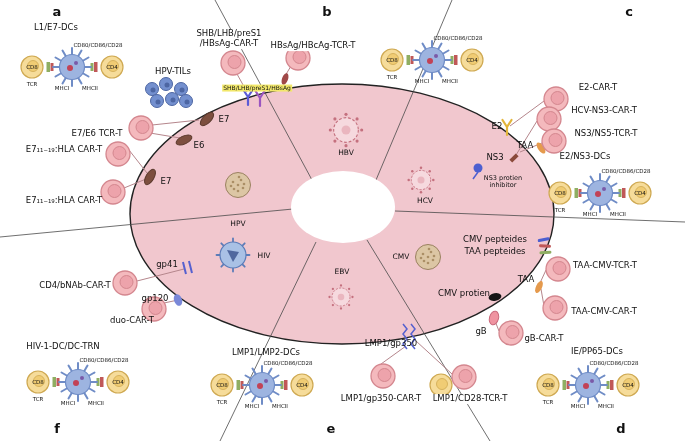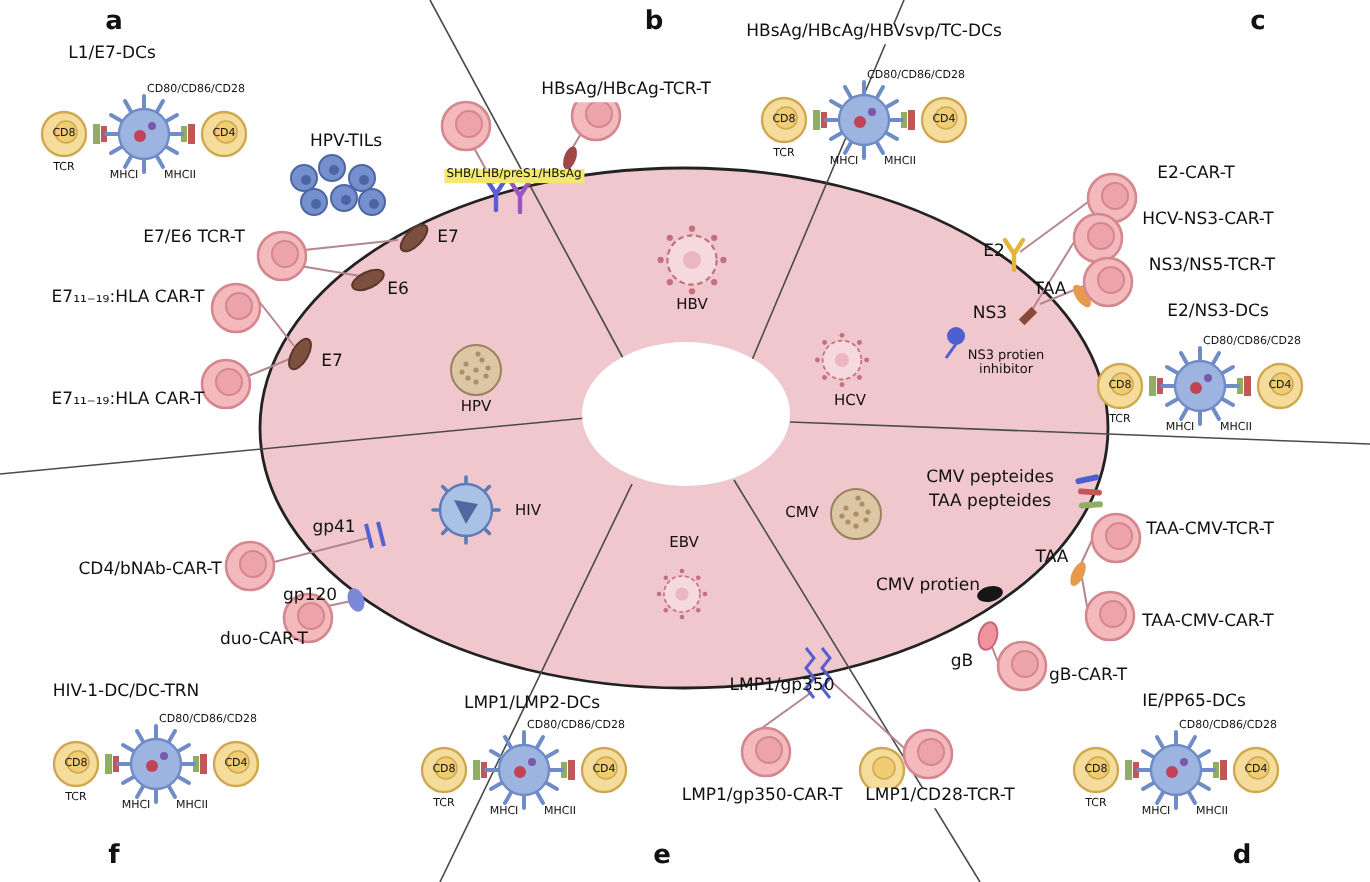--- a/index.html
+++ b/index.html
@@ -242,43 +242,44 @@
   </svg>
 
   <div class="lbl panel" style="left:57px;top:12px">a</div>
   <div class="lbl panel" style="left:327px;top:12px">b</div>
   <div class="lbl panel" style="left:629px;top:12px">c</div>
   <div class="lbl panel" style="left:621px;top:429px">d</div>
   <div class="lbl panel" style="left:331px;top:429px">e</div>
   <div class="lbl panel" style="left:57px;top:429px">f</div>
 
   <div class="lbl vir" style="left:346px;top:153px">HBV</div>
-  <div class="lbl vir" style="left:238px;top:204px">HPV</div>
+  <div class="lbl vir" style="left:238px;top:224px">HPV</div>
   <div class="lbl vir" style="left:425px;top:201px">HCV</div>
   <div class="lbl vir" style="left:264px;top:256px">HIV</div>
   <div class="lbl vir" style="left:342px;top:272px">EBV</div>
   <div class="lbl vir" style="left:401px;top:257px">CMV</div>
 
   <div class="lbl" style="left:56px;top:28px">L1/E7-DCs</div>
   <div class="lbl" style="left:173px;top:72px">HPV-TILs</div>
-  <div class="lbl" style="left:97px;top:120px">E7/E6 TCR-T</div>
+  <div class="lbl" style="left:97px;top:134px">E7/E6 TCR-T</div>
   <div class="lbl" style="left:64px;top:150px">E7₁₁₋₁₉:HLA CAR-T</div>
   <div class="lbl" style="left:64px;top:201px">E7₁₁₋₁₉:HLA CAR-T</div>
   <div class="lbl" style="left:224px;top:120px">E7</div>
   <div class="lbl" style="left:199px;top:146px">E6</div>
   <div class="lbl" style="left:166px;top:182px">E7</div>
 
+  <div class="lbl bg" style="left:229px;top:39px">SHB/LHB/preS1
+/HBsAg-CAR-T</div>
   <div class="lbl bg" style="left:313px;top:46px">HBsAg/HBcAg-TCR-T</div>
   <div class="lbl hl" style="left:257px;top:88px">SHB/LHB/preS1/HBsAg</div>
 
-  <div class="lbl bg" style="left:437px;top:17px">HBsAg/HBcAg/HBVsvp/TC-DCs</div>
   <div class="lbl" style="left:598px;top:88px">E2-CAR-T</div>
   <div class="lbl" style="left:604px;top:111px">HCV-NS3-CAR-T</div>
   <div class="lbl" style="left:606px;top:134px">NS3/NS5-TCR-T</div>
-  <div class="lbl" style="left:609px;top:157px">E2/NS3-DCs</div>
+  <div class="lbl" style="left:585px;top:157px">E2/NS3-DCs</div>
   <div class="lbl" style="left:497px;top:127px">E2</div>
   <div class="lbl" style="left:525px;top:146px">TAA</div>
   <div class="lbl" style="left:495px;top:158px">NS3</div>
   <div class="lbl small" style="left:503px;top:182px">NS3 protien
 inhibitor</div>
 
   <div class="lbl" style="left:495px;top:240px">CMV pepteides</div>
   <div class="lbl" style="left:495px;top:252px">TAA pepteides</div>
   <div class="lbl" style="left:605px;top:266px">TAA-CMV-TCR-T</div>
   <div class="lbl" style="left:526px;top:280px">TAA</div>

